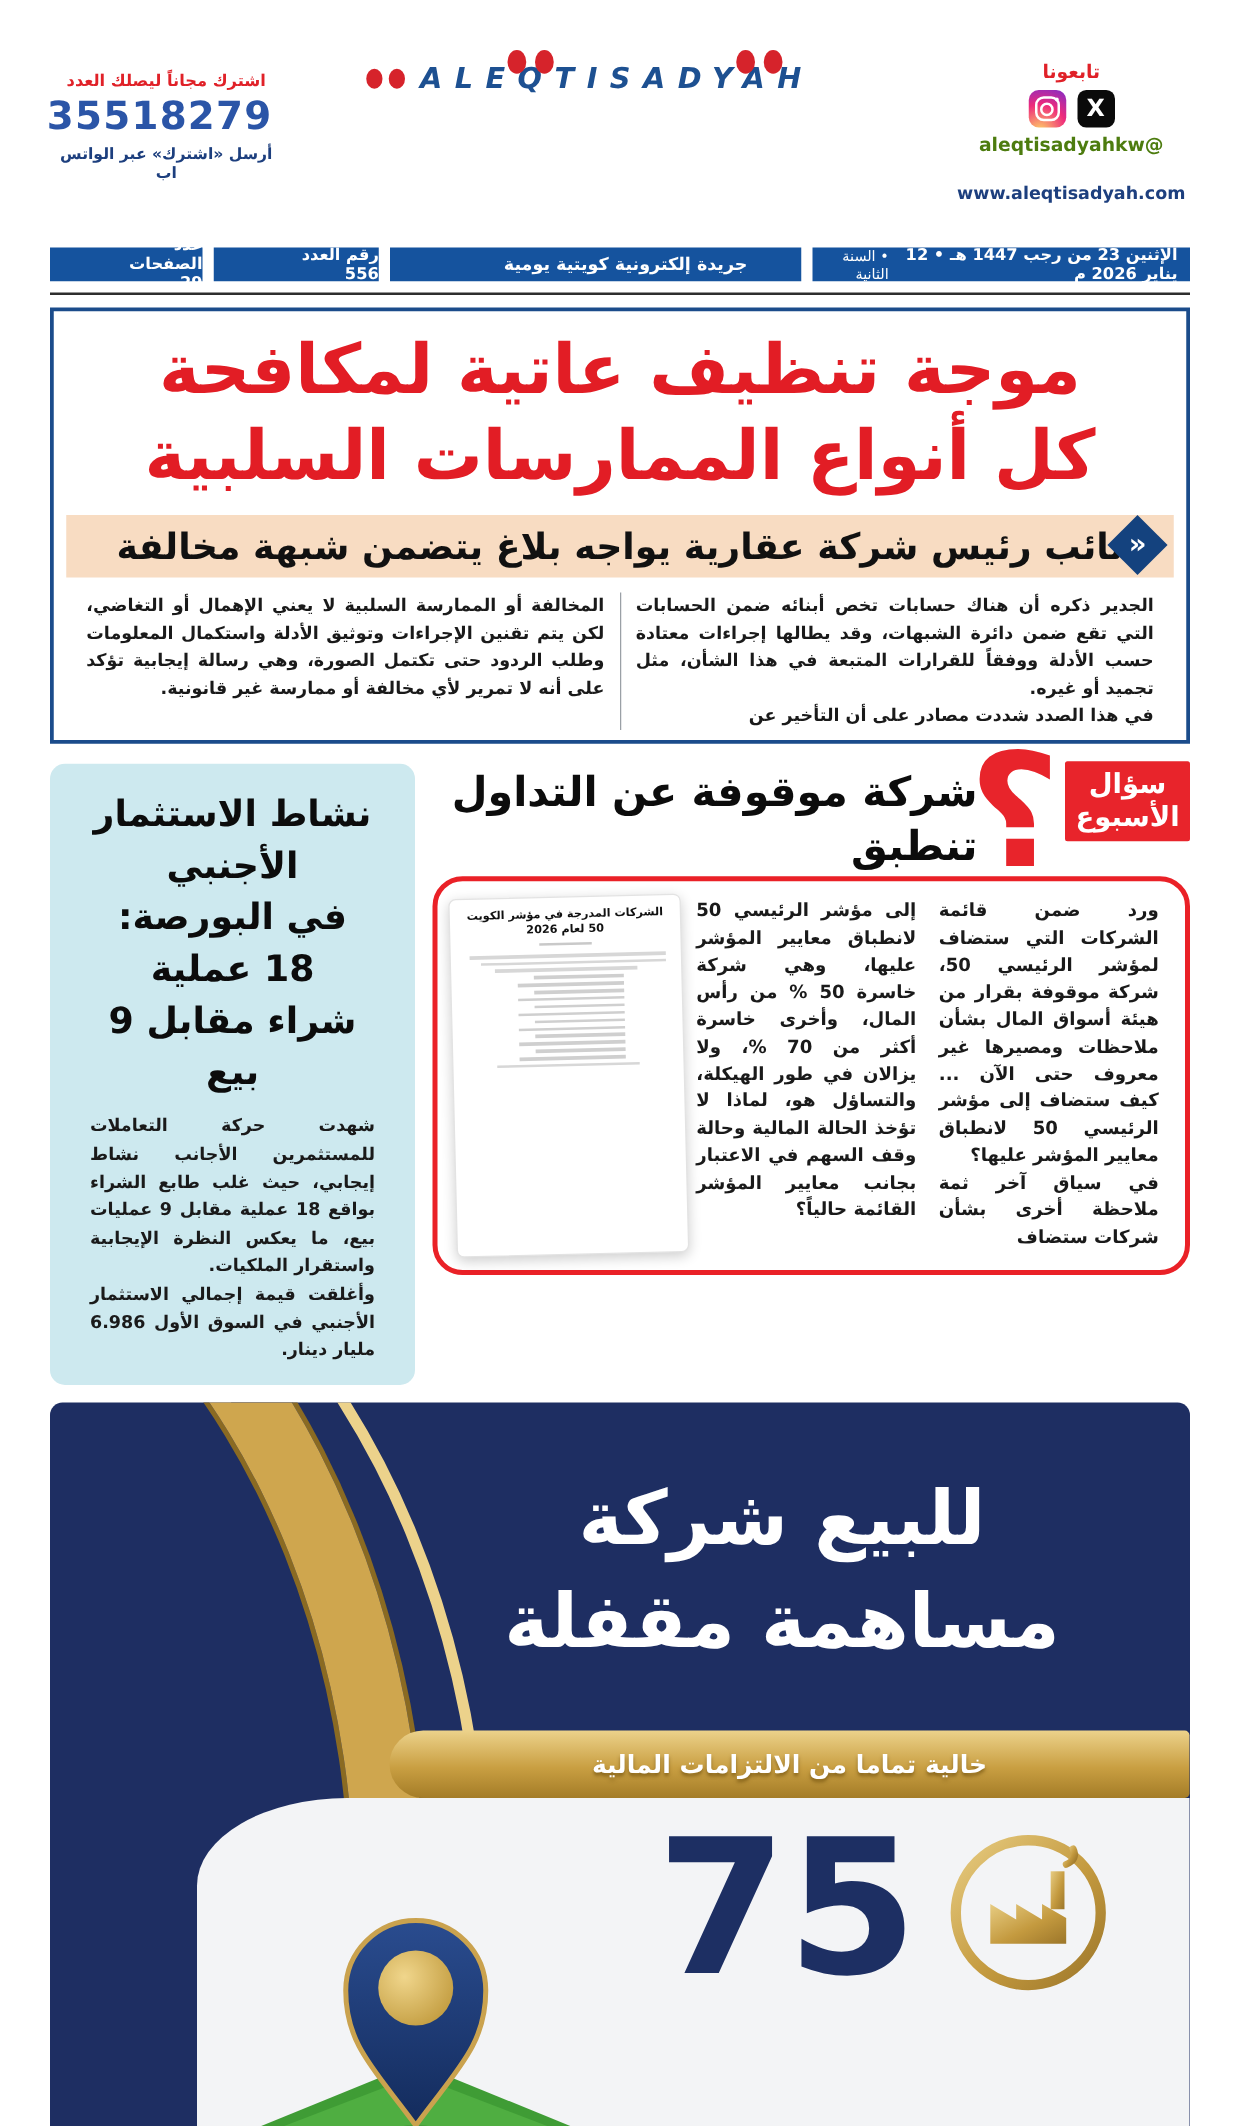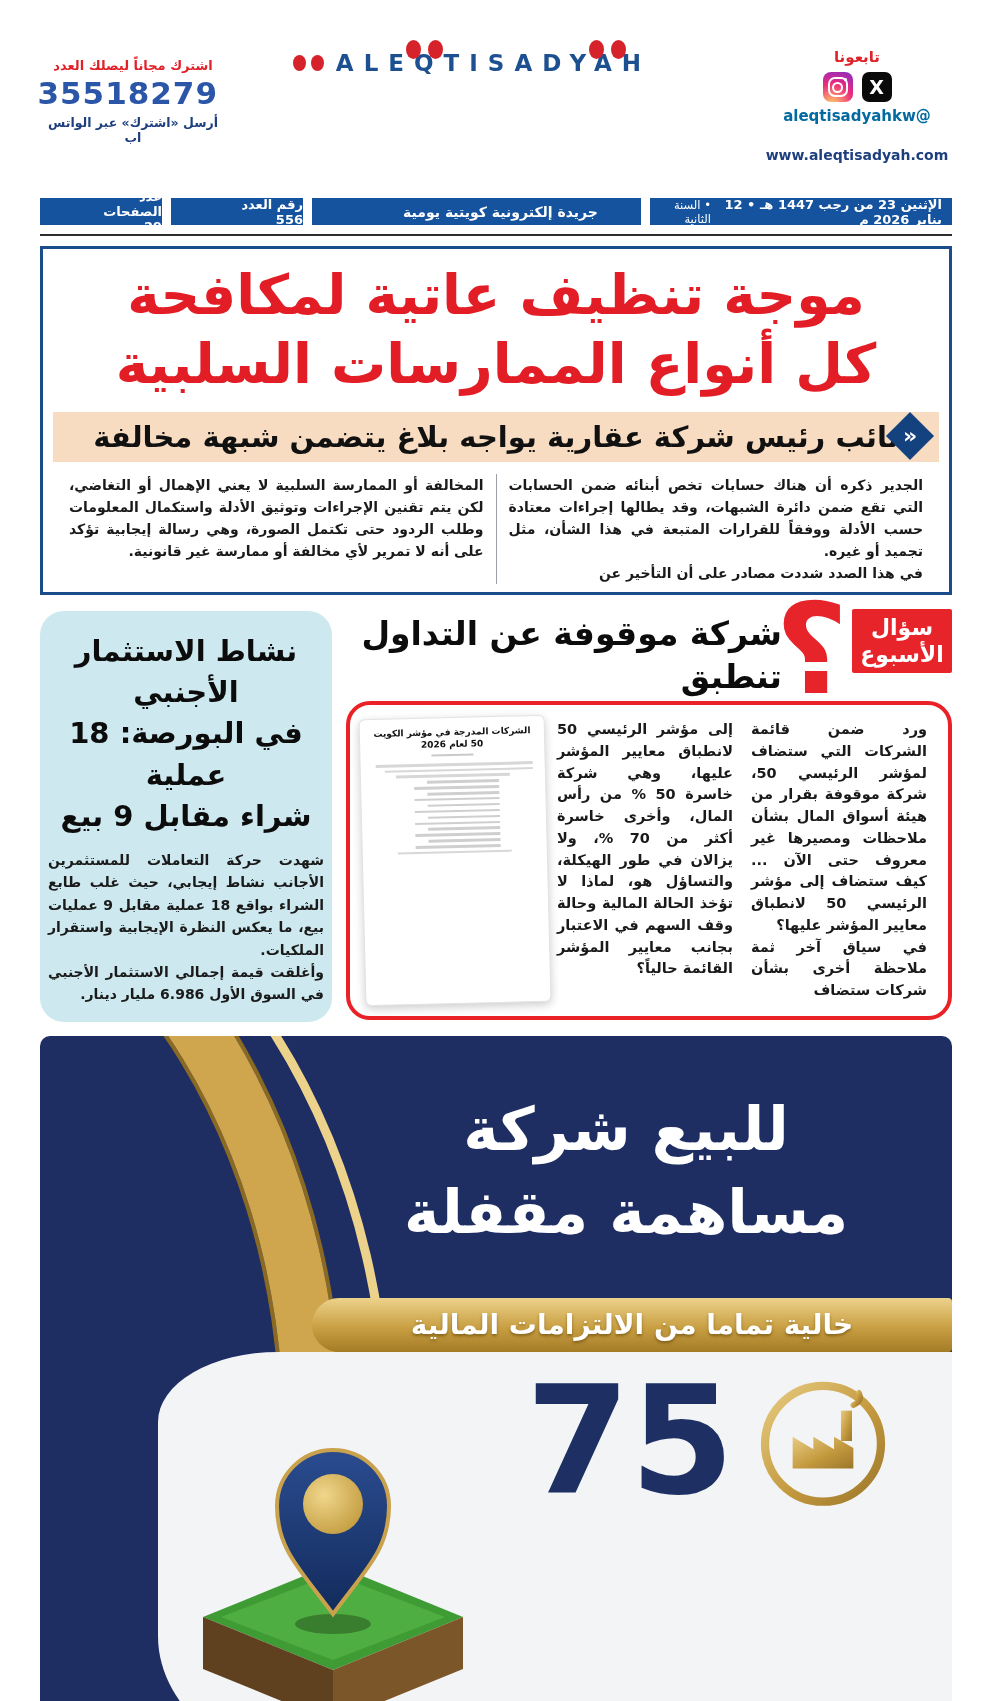--- a/index.html
+++ b/index.html
@@ -17,38 +17,38 @@
   .sub-top { color:#e02128; font-size:13px; font-weight:bold; }
   .sub-phone { color:#2b55a7; font-size:31px; font-weight:bold; letter-spacing:1px; margin-top:2px; }
   .sub-bottom { color:#1d3f7e; font-size:12.5px; font-weight:bold; margin-top:4px; }
 
   .logo { position:absolute; right:225px; top:30px; width:510px; text-align:center; }
   .logo-ar { color:#1d5091; font-size:88px; font-weight:bold; line-height:1.15; }
   .rp { position:absolute; display:flex; gap:7px; }
   .rp span { width:15px; height:19px; border-radius:50%; background:#d6232b; display:block; }
   .rp1 { top:10px; left:37%; }
   .rp2 { top:10px; left:73%; }
-  .latin-row { display:flex; direction:ltr; justify-content:center; align-items:center; gap:12px; margin-top:20px; }
+  .latin-row { display:flex; direction:ltr; justify-content:center; align-items:center; gap:12px; margin-top:20px;font-style:italic; }
   .latin-dots { display:flex; gap:5px; }
   .latin-dots span { width:13px; height:16px; border-radius:50%; background:#d6232b; display:block; }
   .logo-latin { color:#1d5091; font-size:23px; font-weight:bold; letter-spacing:10px; }
 
   .social { position:absolute; right:0px; top:48px; width:190px; text-align:center; }
   .follow { color:#e02128; font-size:15px; font-weight:bold; }
   .icon-row { display:flex; direction:ltr; justify-content:center; gap:9px; margin-top:6px; }
   .ig { width:30px; height:30px; border-radius:8px; position:relative;
        background:radial-gradient(circle at 30% 110%, #fdc468 5%, #ee2a7b 55%, #8a2bc2 95%); }
   .ig i { position:absolute; inset:5px; border:2px solid #fff; border-radius:7px; }
   .ig b { position:absolute; top:50%; left:50%; width:11px; height:11px; margin:-5.5px 0 0 -5.5px;
           border:2px solid #fff; border-radius:50%; }
   .ig u { position:absolute; top:6px; right:6px; width:3px; height:3px; background:#fff; border-radius:50%; }
   .xicon { width:30px; height:30px; border-radius:7px; background:#0a0a0a; color:#fff;
            display:flex; align-items:center; justify-content:center;
            font-size:19px; font-weight:bold; }
-  .handle { color:#0369a1; font-size:15px; font-weight:bold; margin-top:5px; }
+  .handle { color:#4d7c0f; font-size:15px; font-weight:bold; margin-top:5px; }
   .website { color:#1d3f7e; font-size:14px; font-weight:bold; margin-top:22px; }
 
   
   .infobar { display:flex; gap:9px; height:27px; }
   .seg { background:#15539e; color:#fff; font-size:13px; font-weight:bold;
          display:flex; align-items:center; justify-content:center;padding-left:48px; }
   .seg-date { flex:0 0 302px; justify-content:space-between; padding:0 10px; }
   .seg-date .yr { font-size:11.5px; font-weight:normal; }
   .seg-tag { flex:1 1 auto; font-size:14px; }
   .seg-issue { flex:0 0 132px; }
@@ -91,41 +91,41 @@
   .doc { flex:0 0 186px; background:#fff; border:1px solid #e3e3e3; border-radius:6px;
          box-shadow:0 3px 10px rgba(0,0,0,.20); transform:rotate(-1.4deg);
          padding:9px 10px; overflow:hidden; }
   .doc-title { font-size:9px; font-weight:bold; color:#111; text-align:center; line-height:1.3; }
   .doc-sub { height:2px; width:26%; background:#c9c9c9; margin:4px auto 7px; }
   .doc-par { height:2.5px; background:#d7d7d7; margin:3px 2px 0; }
   .doc-par.w1{ width:96%; } .doc-par.w2{ width:90%; } .doc-par.w3{ width:70%; margin-right:auto; margin-left:auto; }
   .doc-li { height:2.5px; background:#cfcfcf; width:44%; margin:3.4px 22% 0 auto; }
   .doc-li:nth-child(odd){ width:52%; }
 
-  .invest { flex:0 0 292px; background:#cde9ef; border-radius:24px; padding:20px 8px 16px; }
+  .invest { flex:0 0 292px; background:#cde9ef; border-radius:12px; padding:20px 32px 16px; }
   .invest-title { font-size:29px; line-height:1.42; font-weight:bold; color:#0c0c0c; text-align:center; }
   .invest-body { font-size:14px; line-height:1.6; font-weight:bold; color:#1a1a1a;
                  text-align:justify; margin-top:12px; }
 
   
   .ad { position:relative; margin-top:14px; height:800px; background:#1e2e62;
         border-radius:10px; overflow:hidden; }
   .arc-navy { position:absolute; top:-260px; left:-730px; width:1030px; height:1320px;
               border-radius:50%; border:42px solid #2c4079; z-index:1; }
   .arc-gold { position:absolute; top:-250px; left:-700px; width:1000px; height:1300px;
               border-radius:50%; border:56px solid #cfa64e; z-index:1;
               box-shadow: inset 0 0 0 4px #8a6a22, 0 0 0 4px #8a6a22; }
   .arc-gold2 { position:absolute; top:-240px; left:-648px; width:1000px; height:1290px;
                border-radius:50%; border:9px solid #ecd folded; border:9px solid #ecd28b; z-index:1; }
   .ad-title { position:absolute; z-index:3; top:52px; right:30px; left:290px; text-align:center;
               color:#fff; font-size:60px; line-height:1.38; font-weight:bold; }
   .ad-ribbon { position:absolute; z-index:4; top:262px; right:0; left:272px; height:54px;
                background:linear-gradient(180deg,#ecd28b 0%,#c99f42 55%,#a47c27 100%);
                border-radius:28px 4px 4px 28px; display:flex; align-items:center; justify-content:center; }
-  .ad-ribbon span { color:#fff; font-size:28px; font-weight:bold;
+  .ad-ribbon span { color:#fff; font-size:20px; font-weight:bold;
                     text-shadow:0 2px 3px rgba(90,60,0,.55); }
   .ad-white { position:absolute; z-index:2; top:316px; left:118px; right:0; height:424px;
               background:#f3f4f6;
               border-top-left-radius:120px 70px; border-bottom-left-radius:190px 140px; }
   .ad-land { position:absolute; z-index:3; left:128px; top:338px; width:330px; height:350px; }
   .ad-figure { position:absolute; z-index:3; left:450px; right:24px; top:328px; text-align:center;
                color:#1d2f63; }
   .ad-approval { font-size:42px; line-height:1.25; font-weight:bold; }
   .row75 { display:flex; align-items:center; justify-content:center; gap:20px; margin-top:8px; }
   .area-num { font-size:150px; line-height:.92; font-weight:bold; }

